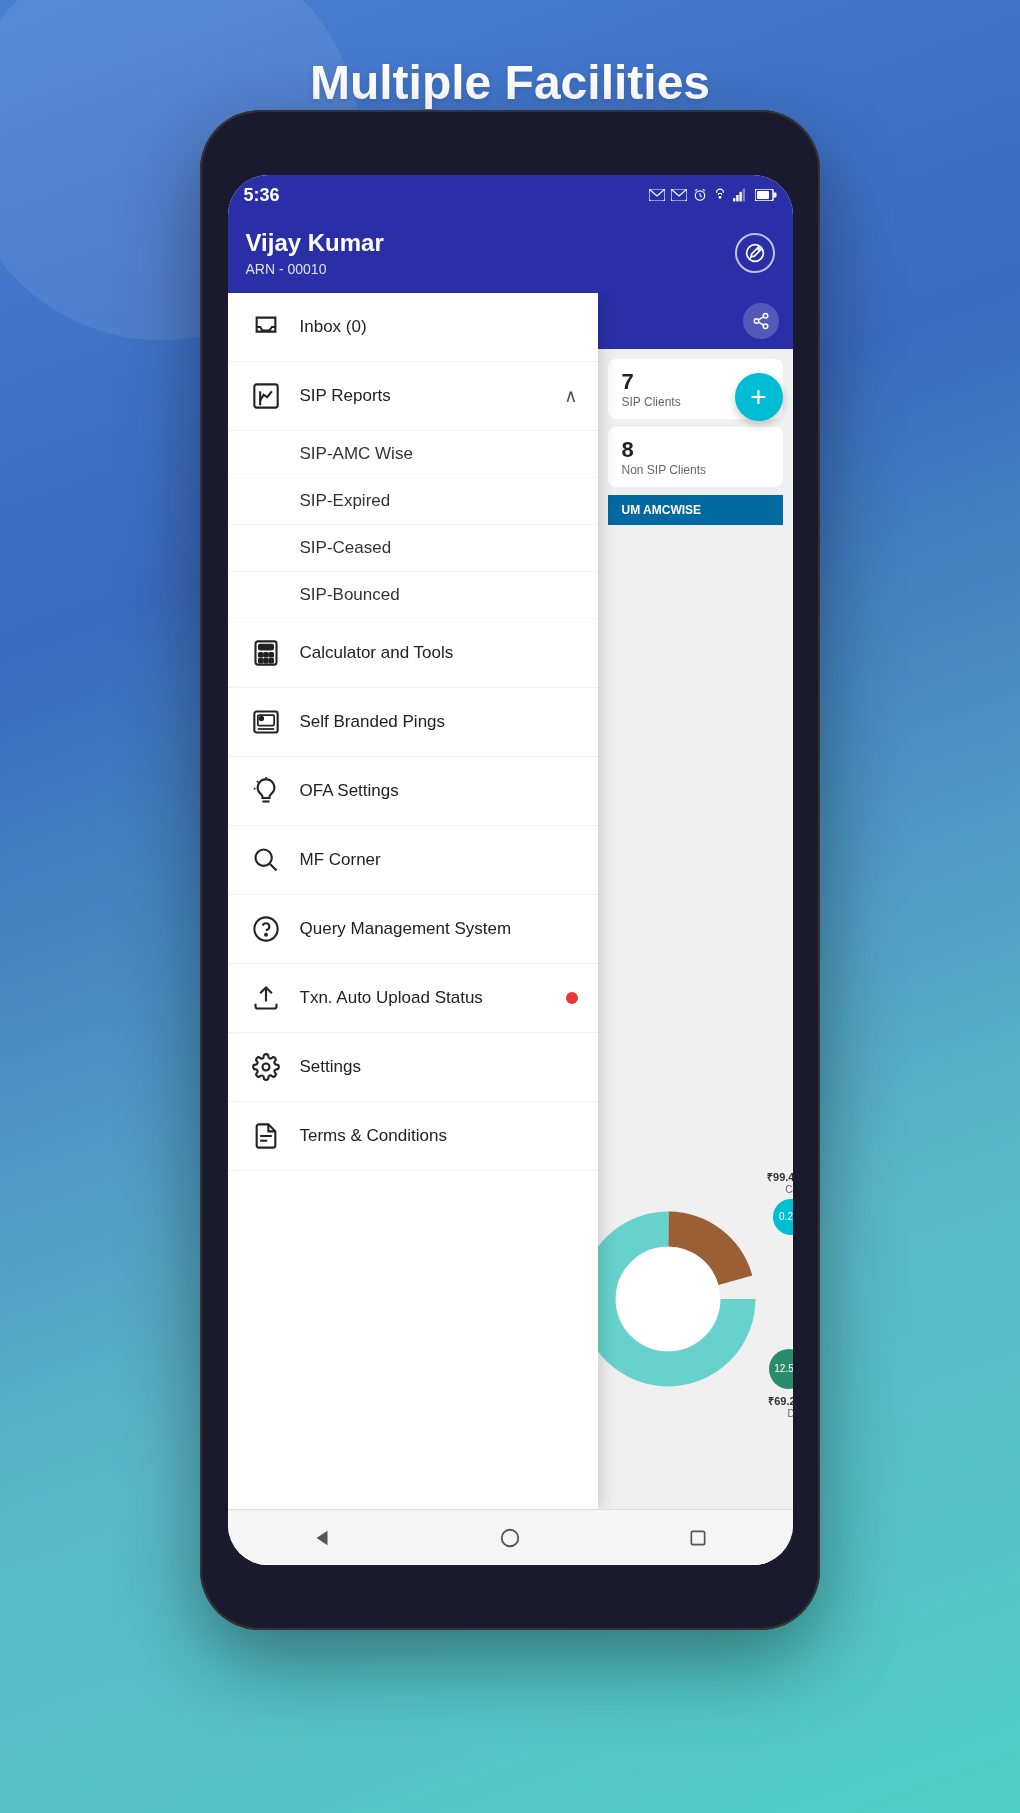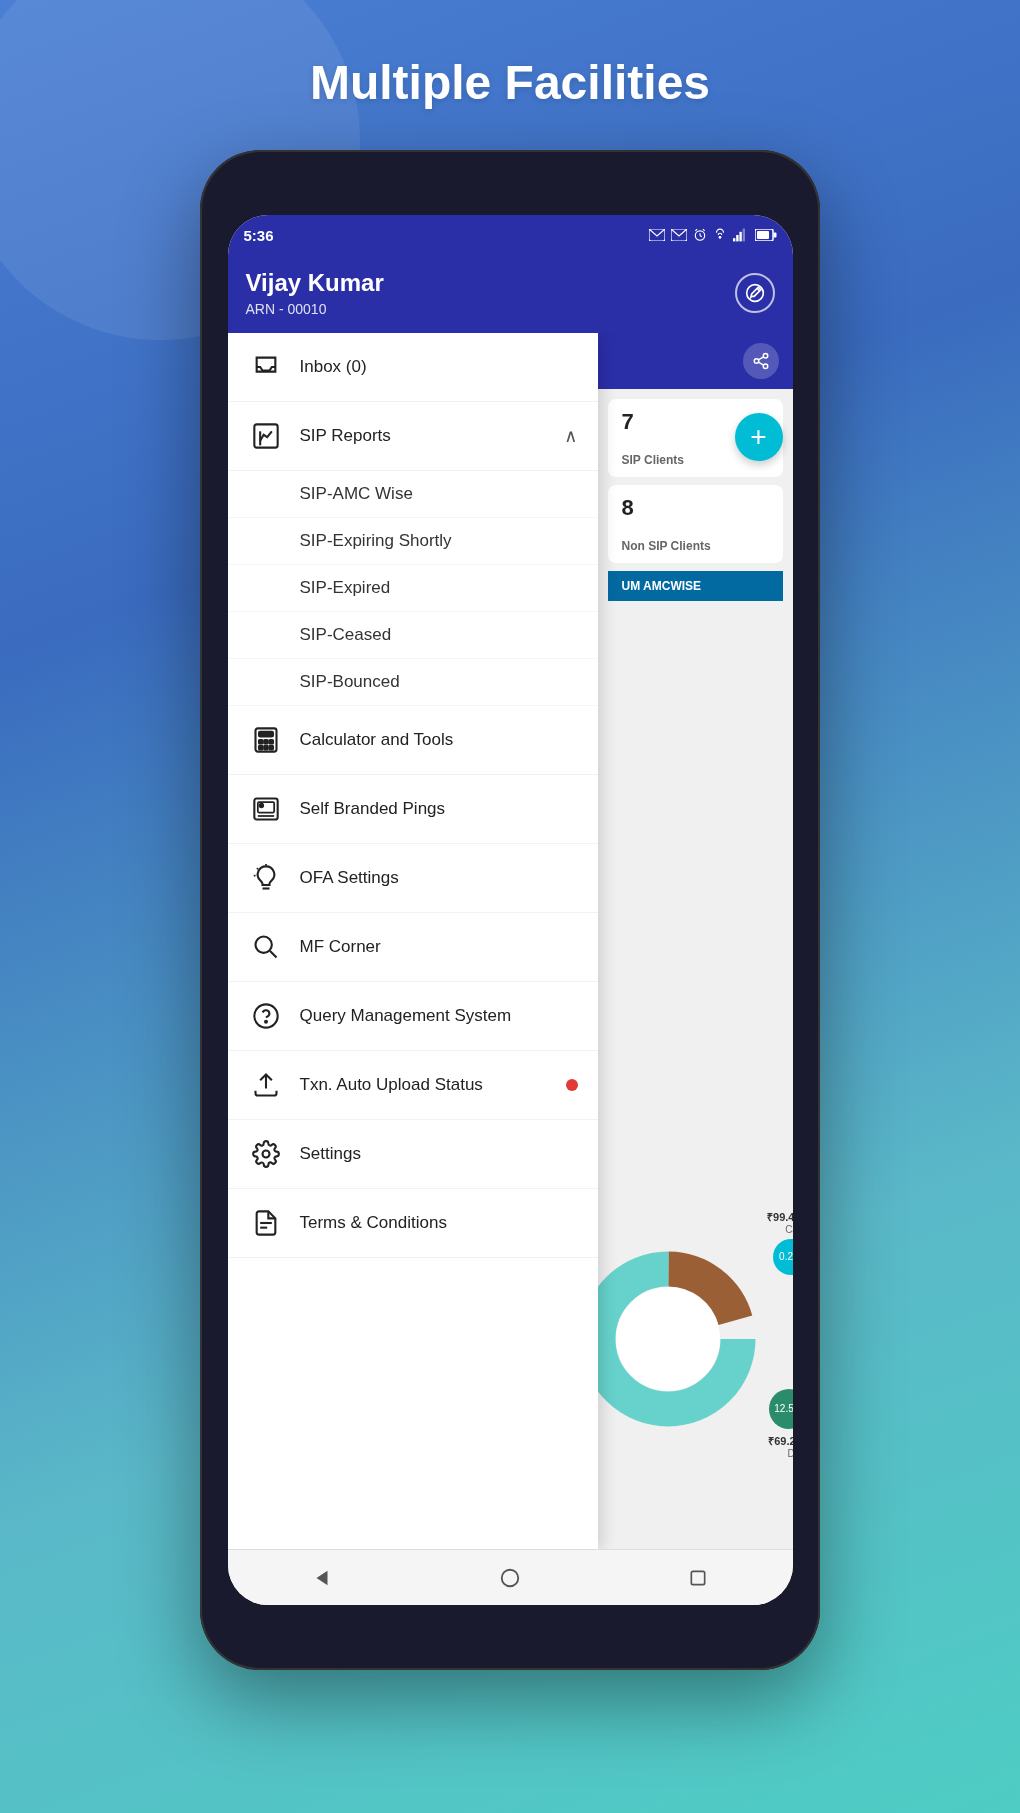--- a/index.html
+++ b/index.html
@@ -26,21 +26,20 @@
       border-radius: 50%;
       transform: scale(2);
     }
 
     .page-title {
       color: white;
       font-size: 48px;
       font-weight: 700;
       text-align: center;
       margin-top: 55px;
-      margin-bottom: 40px;
       z-index: 2;
       text-shadow: 0 2px 6px rgba(0,0,0,0.15);
     }
 
     
     .phone-shell {
       width: 620px;
       height: 1520px;
       background: #1a1a2e;
       border-radius: 60px;
@@ -92,21 +91,21 @@
       background: #2a2fa8;
       height: 40px;
       display: flex;
       align-items: center;
       justify-content: space-between;
       padding: 0 16px;
       flex-shrink: 0;
     }
     .status-time {
       color: white;
-      font-size: 15px;
+      font-size: 18px;
       font-weight: 600;
     }
     .status-icons {
       display: flex;
       align-items: center;
       gap: 6px;
     }
     .status-icon {
       color: white;
       font-size: 12px;
@@ -246,22 +245,21 @@
       margin-bottom: 8px;
     }
     .stat-number {
       font-size: 22px;
       font-weight: 700;
       color: #222;
     }
     .stat-label {
       font-size: 12px;
       color: #666;
-      margin-top: 18px;
-      font-weight: bold;
+      margin-top: 0;
     }
 
     .amcwise-bar {
       background: #0369a1;
       padding: 8px 14px;
       margin: 8px 0;
     }
     .amcwise-text {
       color: white;
       font-size: 12px;
@@ -399,23 +397,20 @@
               <polyline points="7,16 10,11 13,13 17,8"></polyline>
               <line x1="7" y1="8" x2="7" y2="20"></line>
             </svg>
           </div>
           <span class="menu-label">SIP Reports</span>
           <span class="menu-arrow">∧</span>
         </div>
 
         <div class="sub-menu-item">
           <span class="sub-menu-label">SIP-AMC Wise</span>
-        </div>
-        <div class="sub-menu-item">
-          <span class="sub-menu-label">SIP-Expiring Shortly</span>
         </div>
         <div class="sub-menu-item">
           <span class="sub-menu-label">SIP-Expired</span>
         </div>
         <div class="sub-menu-item">
           <span class="sub-menu-label">SIP-Ceased</span>
         </div>
         <div class="sub-menu-item">
           <span class="sub-menu-label">SIP-Bounced</span>
         </div>

